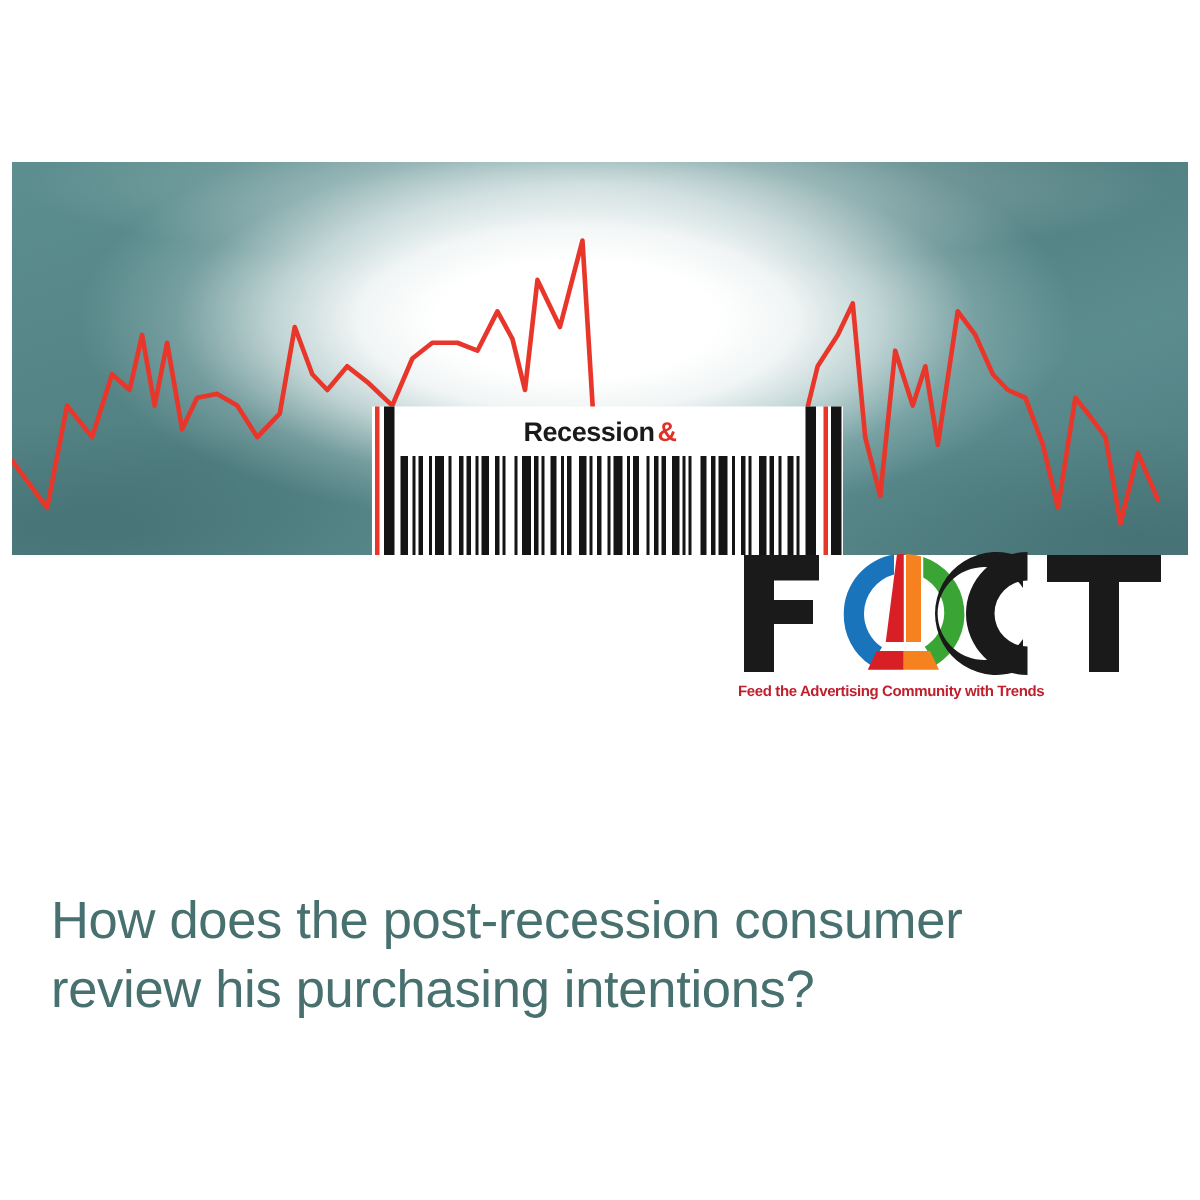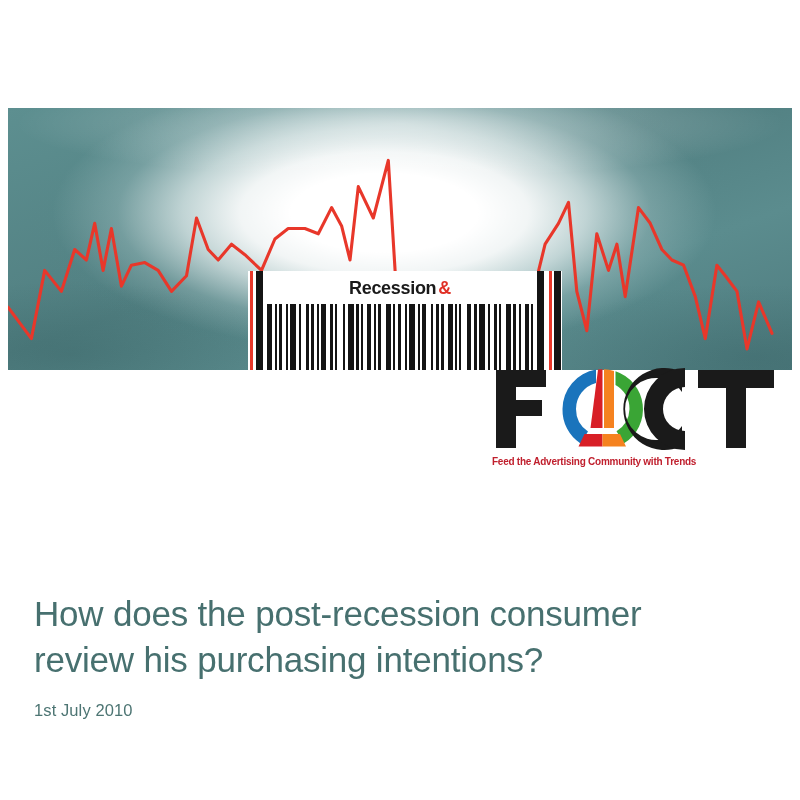--- a/index.html
+++ b/index.html
@@ -287,16 +287,15 @@
       <g>
         <path d="M206 2 H282 V20 H254 V80 H234 V20 H206 Z" fill="#1a1a1a"></path>
       </g>
     </svg>
     <div id="fact-tagline">Feed the Advertising Community with Trends</div>
   </div>
 
   <div id="title-block">
     <h1 id="slide-title">How does the post-recession consumer
 review his purchasing intentions?</h1>
-    <div id="slide-date">1st July 2010</div>
   </div>
 
 </div>
 
 </body></html>

